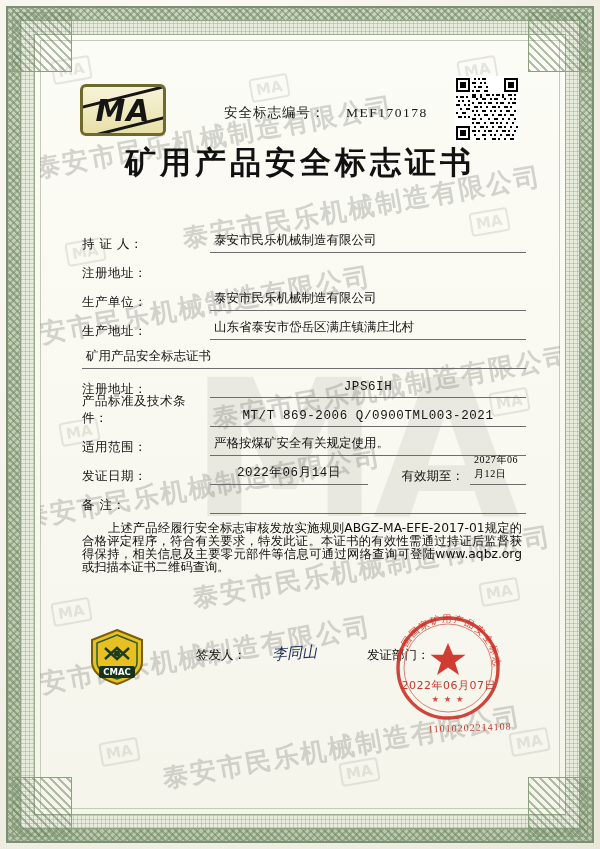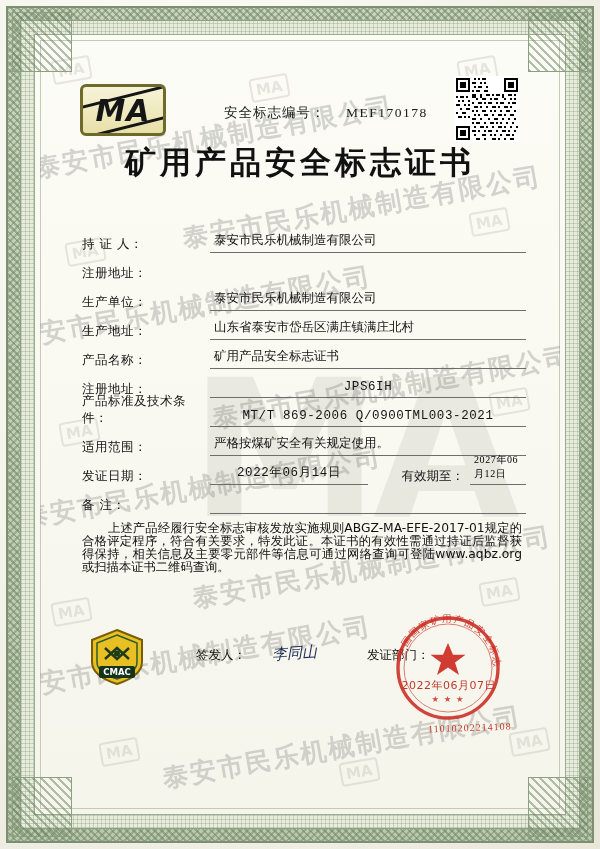--- a/index.html
+++ b/index.html
@@ -538,21 +538,20 @@
         <div class="flabel">生产单位：</div>
         <div class="fvalue">泰安市民乐机械制造有限公司</div>
       </div>
 
       <div class="frow">
         <div class="flabel">生产地址：</div>
         <div class="fvalue">山东省泰安市岱岳区满庄镇满庄北村</div>
       </div>
 
       <div class="frow">
-        <div class="flabel">产品名称：</div>
         <div class="fvalue">矿用产品安全标志证书</div>
       </div>
 
       <div class="frow">
         <div class="flabel">注册地址：</div>
         <div class="fvalue mono">JPS6IH</div>
       </div>
 
       <div class="frow">
         <div class="flabel">产品标准及技术条件：</div>

